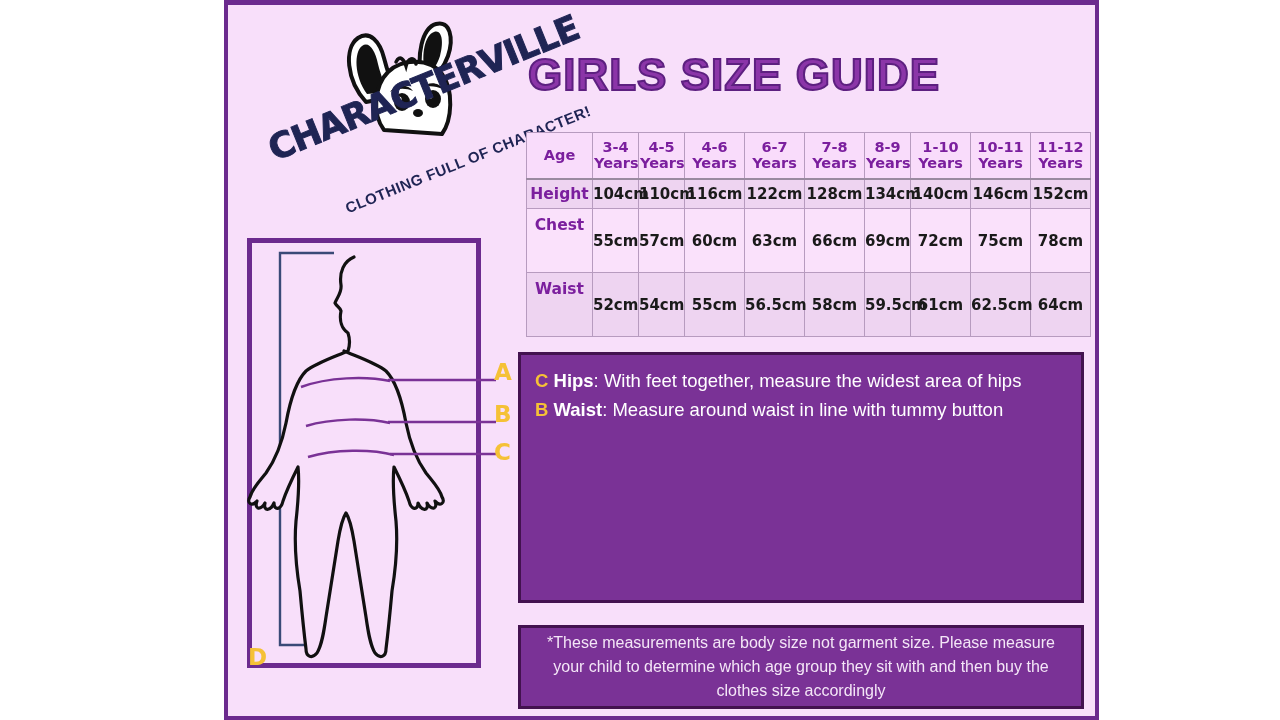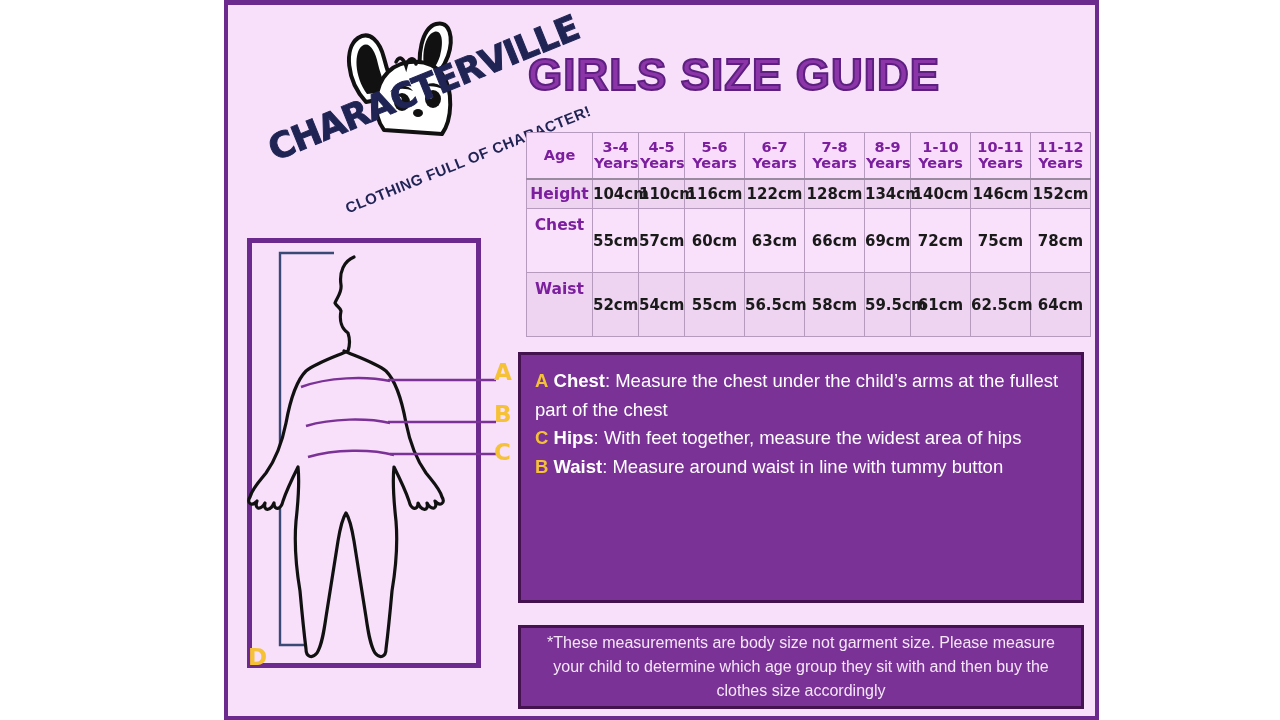--- a/index.html
+++ b/index.html
@@ -218,21 +218,21 @@
         </th>
         <th>
           <span>3-4</span><br>
           <span>Years</span>
         </th>
         <th>
           <span>4-5</span><br>
           <span>Years</span>
         </th>
         <th>
-          <span>5-6</span><br>
+          <span>4-6</span><br>
           <span>Years</span>
         </th>
         <th>
           <span>6-7</span><br>
           <span>Years</span>
         </th>
         <th>
           <span>7-8</span><br>
           <span>Years</span>
         </th>
@@ -327,24 +327,20 @@
     <line x1="152" y1="213" x2="258" y2="213" stroke="#7a3296" stroke-width="2.4"></line>
   </svg>
 
   <div class="mletter" id="letter-A">A</div>
   <div class="mletter" id="letter-B">B</div>
   <div class="mletter" id="letter-C">C</div>
   <div class="mletter" id="letter-D">D</div>
 
   <div id="info-box">
     <p>
-      <span class="key">A</span>
-      <span class="term">Chest</span><span>: Measure the chest under the child’s arms at the fullest part of the chest</span>
-    </p>
-    <p>
       <span class="key">C</span>
       <span class="term">Hips</span><span>: With feet together, measure the widest area of hips</span>
     </p>
     <p>
       <span class="key">B</span>
       <span class="term">Waist</span><span>: Measure around waist in line with tummy button</span>
     </p>
   </div>
 
   <div id="footnote">

